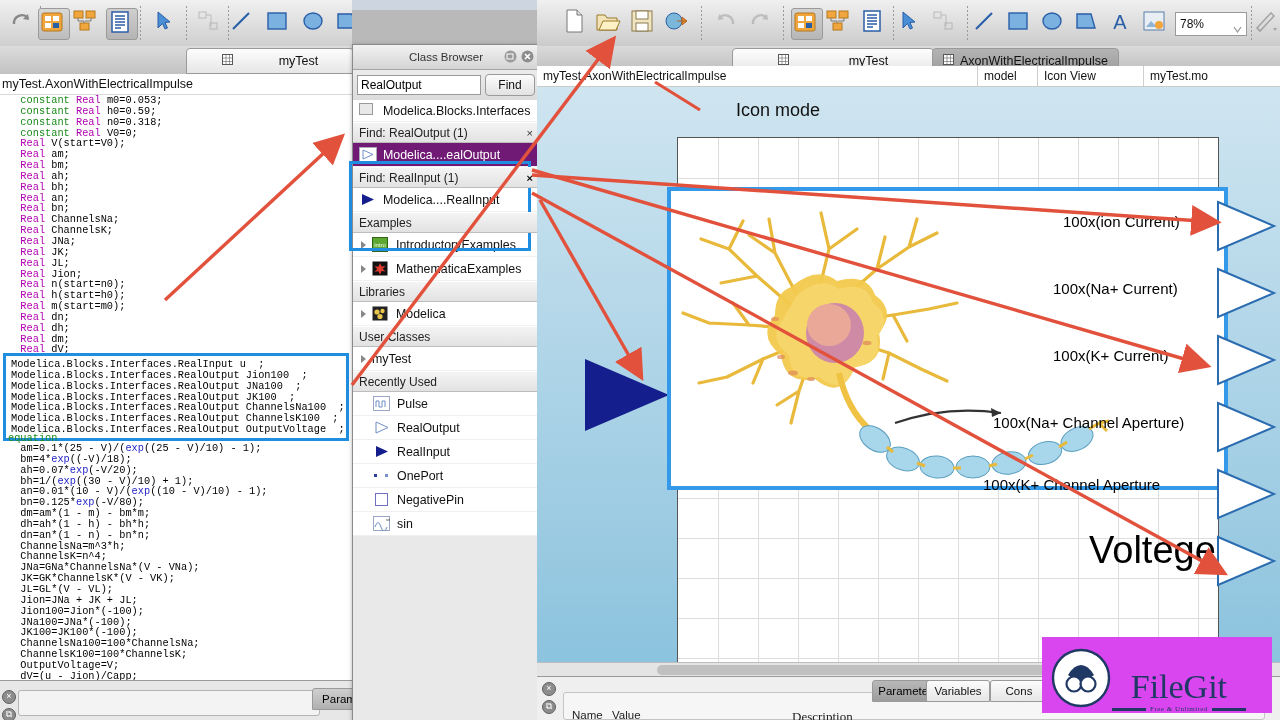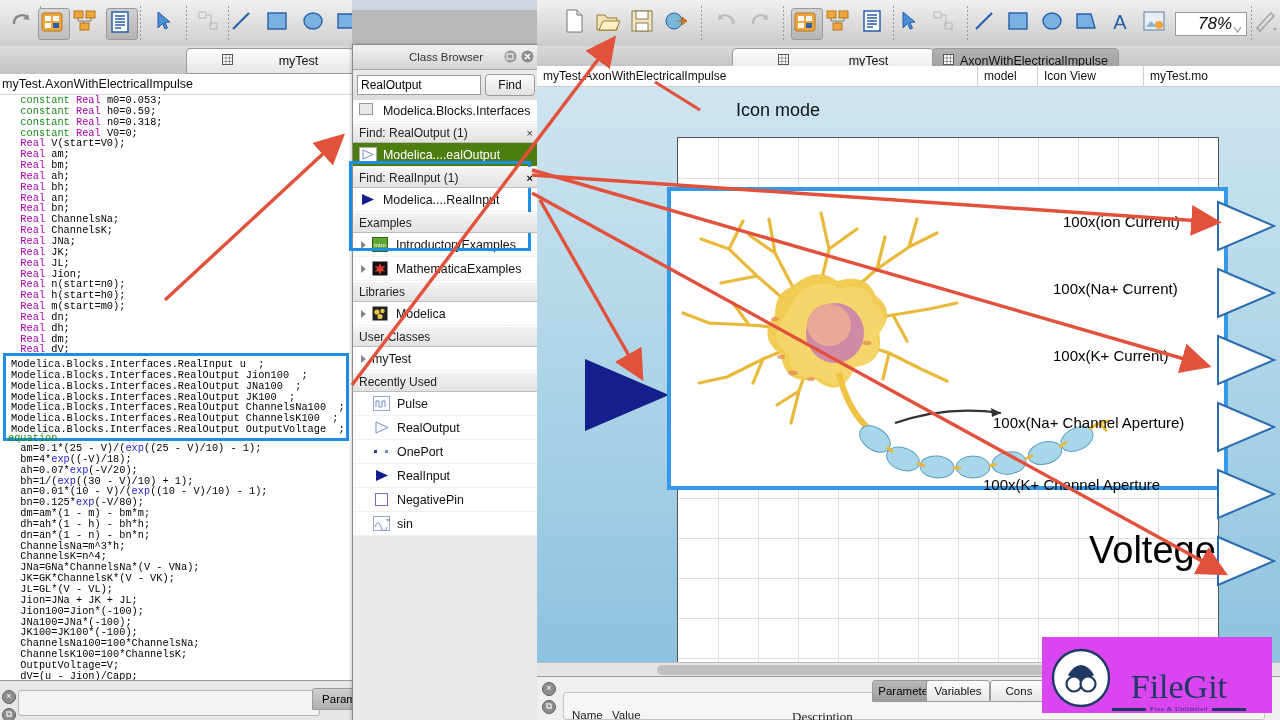--- a/index.html
+++ b/index.html
@@ -46,21 +46,21 @@
   #cb-search{flex:1;height:18px;background:#fff;border:1px solid #9a9a9a;font-size:12px;
      padding:0 3px;line-height:18px;color:#000;}
   #cb-find-btn{width:48px;height:20px;border:1px solid #9a9a9a;border-radius:4px;
      background:linear-gradient(#fcfcfc,#e2e2e2);font-size:12px;display:flex;align-items:center;
      justify-content:center;color:#111;}
   .cb-row{height:23px;display:flex;align-items:center;gap:6px;padding-left:6px;font-size:12.4px;color:#111;
      background:#fff;border-bottom:1px solid #f0f0f0;}
   .cb-group{height:19px;display:flex;align-items:center;padding-left:6px;font-size:12px;color:#222;
      background:linear-gradient(#f4f4f4,#e2e2e2);border-top:1px solid #fff;border-bottom:1px solid #bdbdbd;
      position:relative;}
-  .cb-sel{background:#4d7c0f;color:#fff;}
+  .cb-sel{background:#701a75;color:#fff;}
   .tri{width:0;height:0;border-left:5px solid #888;border-top:4px solid transparent;
      border-bottom:4px solid transparent;margin-left:2px;}
   .ic{width:18px;height:16px;flex:0 0 18px;}
 
   
   #right-window{left:537px;top:0;width:743px;height:720px;background:#f0f0f0;overflow:hidden;}
   #rw-toolbar{left:0;top:0;width:743px;height:46px;background:linear-gradient(#f0f0f0,#cbcbcb);
      border-bottom:1px solid #8d8d8d;}
   #rw-tabstrip{left:0;top:46px;width:743px;height:26px;background:linear-gradient(#dadada,#bfbfbf);
      border-bottom:1px solid #9a9a9a;}
@@ -376,33 +376,33 @@
     <span class="ic">
       <svg width="17" height="15" viewBox="0 0 17 15">
           <path d="M3 2 L15 7.5 L3 13 z" fill="#fff" stroke="#6f8ec7"></path>
         </svg>
     </span>
     <span>RealOutput</span>
   </div>
   <div class="cb-row" style="padding-left:20px;">
     <span class="ic">
       <svg width="17" height="15" viewBox="0 0 17 15">
+          <path d="M3 2 L15 7.5 L3 13 z" fill="#141e8c"></path>
+        </svg>
+    </span>
+    <span>RealInput</span>
+  </div>
+  <div class="cb-row" style="padding-left:20px;">
+    <span class="ic">
+      <svg width="17" height="15" viewBox="0 0 17 15">
           <rect x="1" y="6" width="3" height="3" fill="#2a3fa0"></rect>
           <rect x="12" y="6" width="3" height="3" fill="#7a8fd0"></rect>
         </svg>
     </span>
     <span>OnePort</span>
-  </div>
-  <div class="cb-row" style="padding-left:20px;">
-    <span class="ic">
-      <svg width="17" height="15" viewBox="0 0 17 15">
-          <path d="M3 2 L15 7.5 L3 13 z" fill="#141e8c"></path>
-        </svg>
-    </span>
-    <span>RealInput</span>
   </div>
   <div class="cb-row" style="padding-left:20px;">
     <span class="ic">
       <svg width="17" height="15" viewBox="0 0 17 15">
           <rect x="2.5" y="1.5" width="12" height="12" fill="#fff" stroke="#6f6fc0"></rect>
         </svg>
     </span>
     <span>NegativePin</span>
   </div>
   <div class="cb-row" style="padding-left:20px;">
@@ -525,21 +525,21 @@
     </div>
     <div class="tb-btn" style="left:604px;">
       <svg class="tb-ico" viewBox="0 0 26 26">
           <rect x="3" y="4" width="20" height="18" fill="#e9eef5" stroke="#5a7fa8"></rect>
           <path d="M5 19 l5-6 4 4 3-3 4 5z" fill="#8fb4d8"></path>
           <circle cx="18" cy="17" r="4" fill="#f0a63c"></circle>
         </svg>
     </div>
 
     <div class="abs" style="left:638px;top:12px;width:70px;height:22px;background:#fff;border:1px solid #9a9a9a;display:flex;align-items:center;">
-      <span style="font-size:17px;color:#111;padding-left:22px;font-style:italic;">78%</span>
+      <span style="font-size:12px;color:#111;padding-left:4px;">78%</span>
       <span class="abs" style="right:4px;top:6px;">
         <svg width="9" height="7" viewBox="0 0 9 7">
             <path d="M1 1 L4.5 6 L8 1" fill="none" stroke="#999" stroke-width="1.3"></path>
           </svg>
       </span>
     </div>
     <div class="tb-sep" style="left:714px;"></div>
     <div class="tb-btn" style="left:716px;opacity:.55;">
       <svg class="tb-ico" viewBox="0 0 26 26">
           <path d="M4 20 L18 5 l3 3 L7 23z" fill="none" stroke="#777" stroke-width="1.6"></path>

